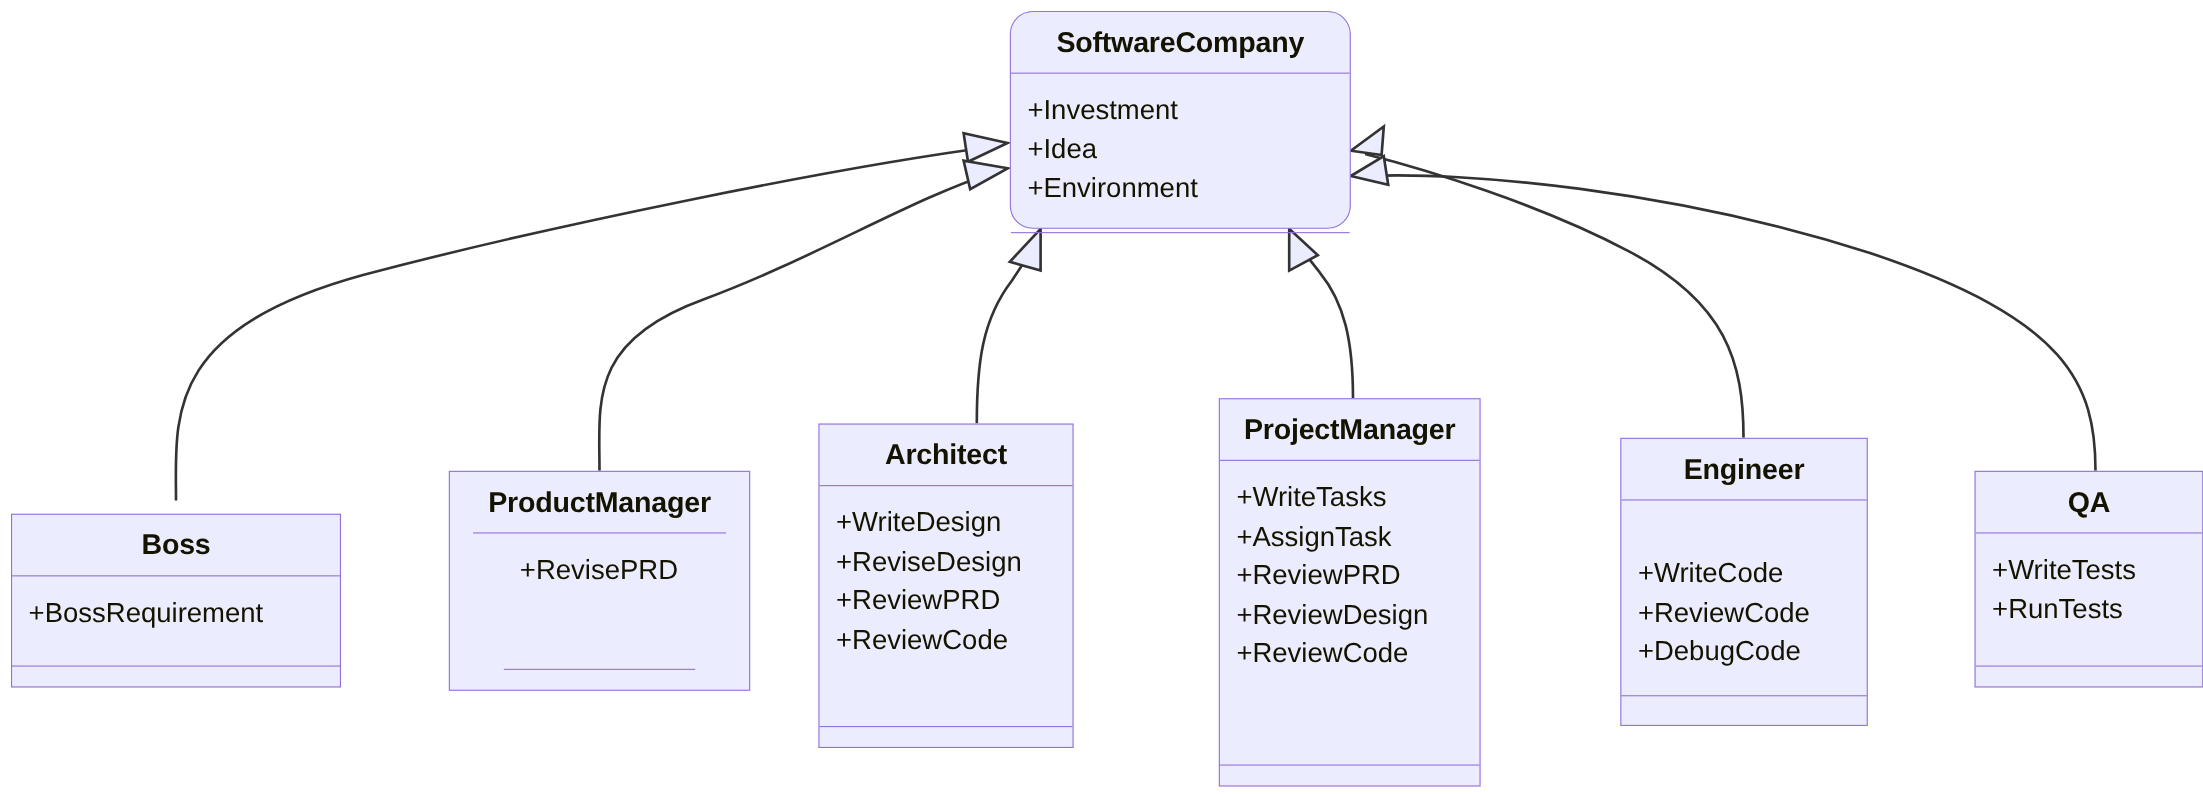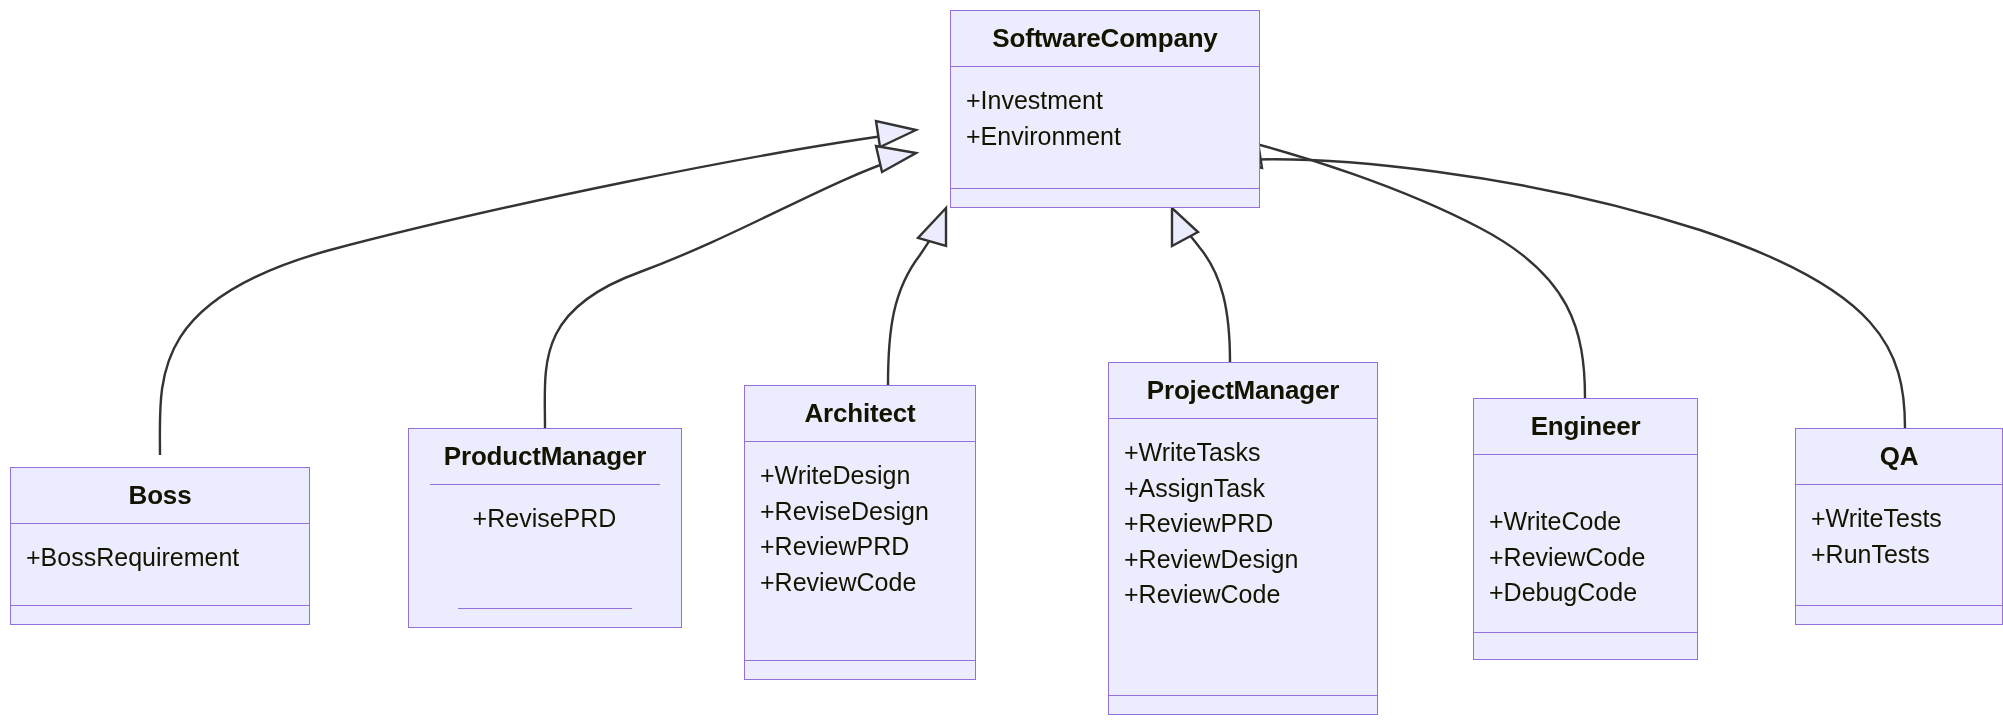--- a/index.html
+++ b/index.html
@@ -96,24 +96,25 @@
       <polygon points="1228,137 1258,115 1256,141" fill="#ECECFF" stroke="#333333" stroke-width="2.4" stroke-linejoin="miter"></polygon>
     </g>
 
     <g>
       <path d="M 1905 428 C 1905 350 1880 290 1700 230 C 1520 172 1330 156 1243 160" fill="none" stroke="#333333" stroke-width="2.4"></path>
       <polygon points="1228,160 1258,142 1262,168" fill="#ECECFF" stroke="#333333" stroke-width="2.4" stroke-linejoin="miter"></polygon>
     </g>
 
   </svg>
 
-  <div class="class-node" style="left:950px; top:10px; width:310px; height:198px;">
+  <div class="class-node" style="left:918px; top:10px; width:310px; height:198px;border-radius:21px;">
     <div class="node-title">SoftwareCompany</div>
     <div class="node-attrs">
       <div class="attr-line">+Investment</div>
+      <div class="attr-line">+Idea</div>
       <div class="attr-line">+Environment</div>
     </div>
     <div class="node-methods"></div>
   </div>
 
   <div class="class-node" style="left:10px; top:455px; width:300px; height:158px;margin-top:12px;">
     <div class="node-title">Boss</div>
     <div class="node-attrs">
       <div class="attr-line">+BossRequirement</div>
     </div>
@@ -132,21 +133,21 @@
     <div class="node-title">Architect</div>
     <div class="node-attrs">
       <div class="attr-line">+WriteDesign</div>
       <div class="attr-line">+ReviseDesign</div>
       <div class="attr-line">+ReviewPRD</div>
       <div class="attr-line">+ReviewCode</div>
     </div>
     <div class="node-methods"></div>
   </div>
 
-  <div class="class-node" style="left:1108px; top:362px; width:270px; height:353px;">
+  <div class="class-node" style="left:1108px; top:362px; width:238px; height:353px;">
     <div class="node-title">ProjectManager</div>
     <div class="node-attrs">
       <div class="attr-line">+WriteTasks</div>
       <div class="attr-line">+AssignTask</div>
       <div class="attr-line">+ReviewPRD</div>
       <div class="attr-line">+ReviewDesign</div>
       <div class="attr-line">+ReviewCode</div>
     </div>
     <div class="node-methods"></div>
   </div>

